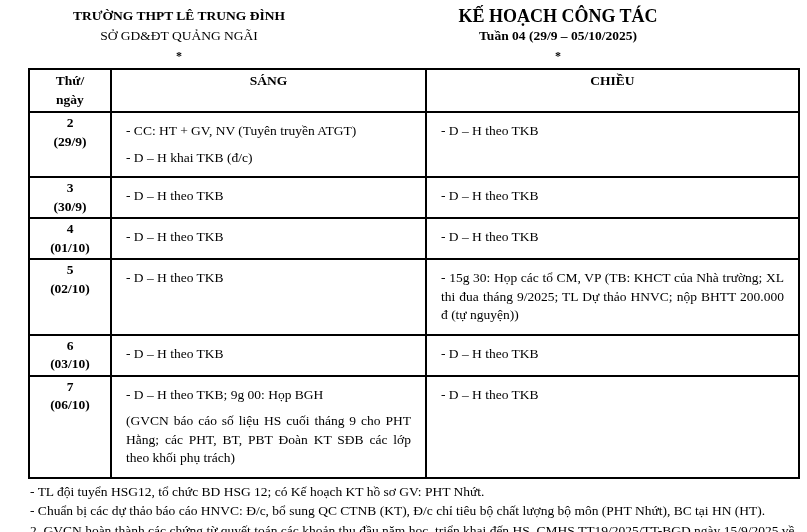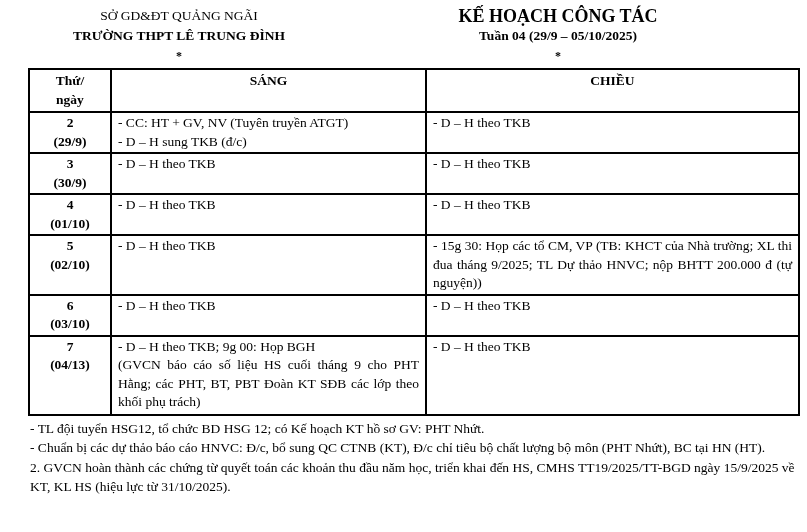--- a/index.html
+++ b/index.html
@@ -62,40 +62,40 @@
     text-align: center;
     font-weight: bold;
     padding: 1px 2px;
   }
   tr.r0 td { height: 33px; }
   tr.r1 td { height: 32px; }
   tr.r2 td { height: 33px; }
   tr.r3 td { height: 48px; }
   tr.r4 td { height: 31px; }
   tr.r5 td { height: 75px; }
-  .cell-par { margin: 0; }
+  .cell-par { margin: 8px; }
   .cell-par.justify { text-align: justify; }
   
   .notes {
     margin: 3px 0 0 30px;
     width: 770px;
     font-size: 13.5px;
     line-height: 19.5px;
   }
   .note { text-align: left; }
 </style>
 </head>
 <body>
 
 <div class="page">
 
   <div class="doc-header">
     <div class="h-left">
+      <div class="h-line bold">TRƯỜNG THPT LÊ TRUNG ĐÌNH</div>
       <div class="h-line">SỞ GD&amp;ĐT QUẢNG NGÃI</div>
-      <div class="h-line bold">TRƯỜNG THPT LÊ TRUNG ĐÌNH</div>
       <div class="h-star">*</div>
     </div>
     <div class="h-right">
       <div class="h-line title-line">KẾ HOẠCH CÔNG TÁC</div>
       <div class="h-line">Tuần 04 (29/9 – 05/10/2025)</div>
       <div class="h-star">*</div>
     </div>
   </div>
 
   <table class="sched">
@@ -112,21 +112,21 @@
       </tr>
     </thead>
     <tbody>
       <tr class="r0">
         <td class="day-cell">
           <div>2</div>
           <div>(29/9)</div>
         </td>
         <td>
           <p class="cell-par">- CC: HT + GV, NV (Tuyên truyền ATGT)</p>
-          <p class="cell-par">- D – H sung TKB (đ/c)</p>
+          <p class="cell-par">- D – H khai TKB (đ/c)</p>
         </td>
         <td>
           <p class="cell-par">- D – H theo TKB</p>
         </td>
       </tr>
       <tr class="r1">
         <td class="day-cell">
           <div>3</div>
           <div>(30/9)</div>
         </td>
@@ -169,21 +169,21 @@
         <td>
           <p class="cell-par">- D – H theo TKB</p>
         </td>
         <td>
           <p class="cell-par">- D – H theo TKB</p>
         </td>
       </tr>
       <tr class="r5">
         <td class="day-cell">
           <div>7</div>
-          <div>(04/13)</div>
+          <div>(06/10)</div>
         </td>
         <td>
           <p class="cell-par">- D – H theo TKB; 9g 00: Họp BGH</p>
           <p class="cell-par justify">(GVCN báo cáo số liệu HS cuối tháng 9 cho PHT Hằng; các PHT, BT, PBT Đoàn KT SĐB các lớp theo khối phụ trách)</p>
         </td>
         <td>
           <p class="cell-par">- D – H theo TKB</p>
         </td>
       </tr>
     </tbody>

